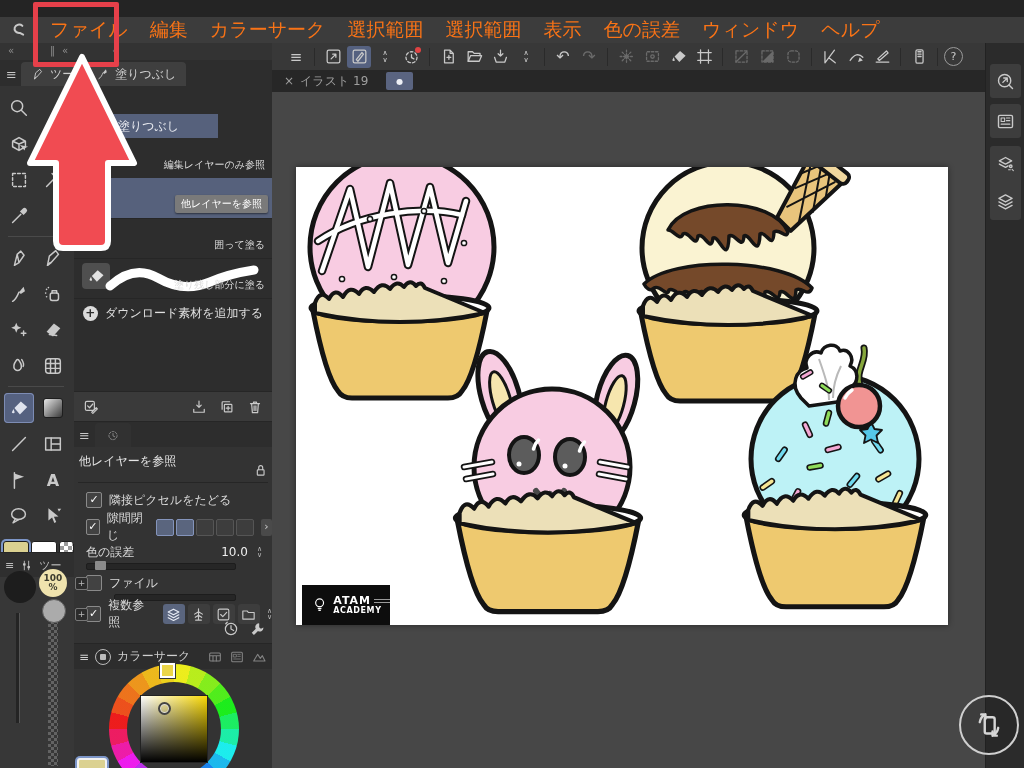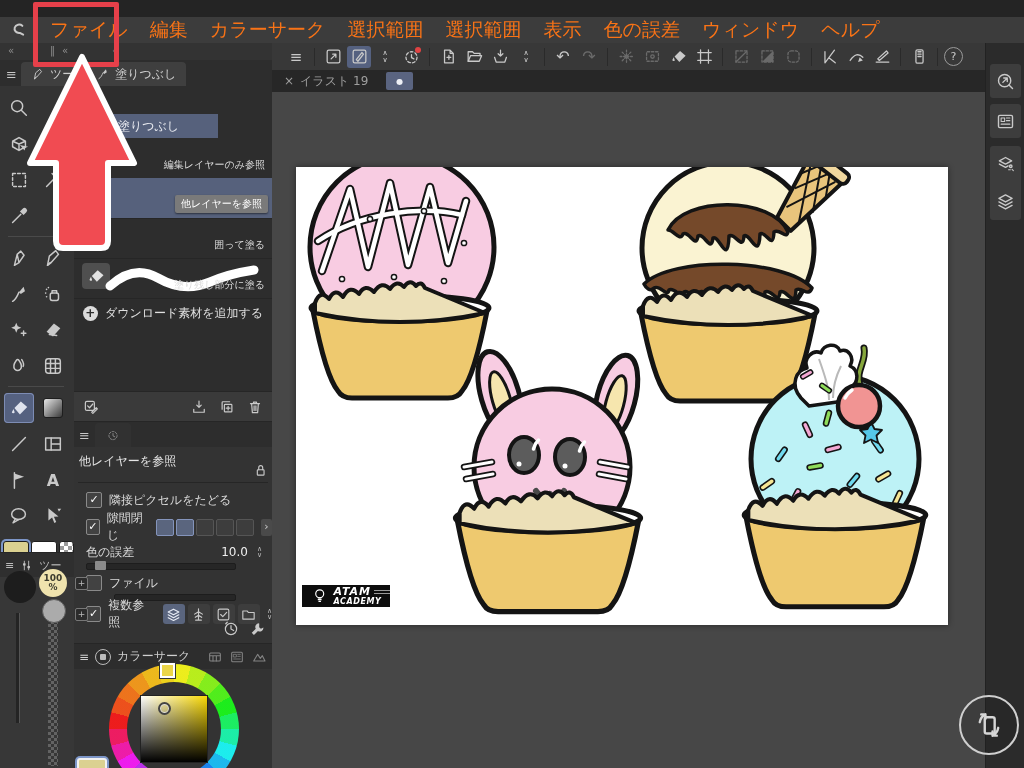--- a/index.html
+++ b/index.html
@@ -82,21 +82,21 @@
     background:conic-gradient(hsl(60,85%,52%) 0 15deg,hsl(75,85%,52%) 0 30deg,hsl(90,85%,52%) 0 45deg,hsl(105,85%,52%) 0 60deg,hsl(120,85%,52%) 0 75deg,hsl(140,85%,52%) 0 90deg,hsl(160,85%,52%) 0 105deg,hsl(180,85%,52%) 0 120deg,hsl(195,85%,52%) 0 135deg,hsl(210,85%,52%) 0 150deg,hsl(225,85%,52%) 0 165deg,hsl(240,80%,55%) 0 180deg,hsl(255,80%,55%) 0 195deg,hsl(270,80%,55%) 0 210deg,hsl(285,80%,55%) 0 225deg,hsl(300,85%,52%) 0 240deg,hsl(320,85%,52%) 0 255deg,hsl(340,85%,52%) 0 270deg,hsl(0,85%,52%) 0 285deg,hsl(15,85%,52%) 0 300deg,hsl(25,85%,52%) 0 315deg,hsl(35,85%,52%) 0 330deg,hsl(45,85%,52%) 0 345deg,hsl(52,85%,52%) 0 360deg);}
   #wheelhole{position:absolute;left:53px;top:38px;width:94px;height:94px;border-radius:50%;background:#333;}
   #svsq{position:absolute;left:66px;top:51px;width:68px;height:68px;border:1px solid #222;box-sizing:border-box;
     background:linear-gradient(to top,#000,rgba(0,0,0,0)),linear-gradient(to right,#fff,hsl(52,95%,50%));}
   #svdot{position:absolute;left:84px;top:58px;width:9px;height:9px;border-radius:50%;border:2px solid #444;box-shadow:0 0 0 1px #ddd inset;}
   #huedot{position:absolute;left:86px;top:19px;width:11px;height:11px;background:hsl(52,80%,60%);border:2px solid #fff;box-shadow:0 0 0 1px #333;}
   #cswatch1{position:absolute;left:3px;top:114px;width:26px;height:26px;background:#dbd191;border:2px solid #f2f2f2;border-radius:3px;box-shadow:0 0 0 2px #7d96c8;z-index:3;}
   
   #viewport{left:272px;top:92px;width:752px;height:676px;background:#474747;}
   #canvas{position:absolute;left:24px;top:75px;width:652px;height:458px;background:#fff;box-shadow:0 0 6px rgba(0,0,0,.45);}
-  #atam{position:absolute;left:6px;top:418px;width:88px;height:22px;background:#0d0d0d;color:#fff;display:flex;align-items:center;gap:5px;padding-left:9px;box-sizing:border-box;font-style:italic;}
+  #atam{position:absolute;left:6px;top:418px;width:88px;height:40px;background:#0d0d0d;color:#fff;display:flex;align-items:center;gap:5px;padding-left:9px;box-sizing:border-box;}
   #atam .t1{font-size:11px;font-weight:bold;letter-spacing:1px;line-height:10px;}
   #atam .t2{font-size:8px;font-weight:bold;letter-spacing:.6px;line-height:9px;}
   #atam .mini{display:flex;flex-direction:column;gap:2px;margin-left:3px;}
   #atam .mini i{display:block;width:16px;height:1px;background:#9a9a9a;}
   
   #rightdock{left:985px;top:43px;width:39px;height:725px;background:#2b2b2b;border-left:1px solid #222;}
   .rtile{position:absolute;left:4px;width:31px;background:#3d3d3d;border-radius:3px;display:flex;flex-direction:column;align-items:center;justify-content:space-around;}
   #rotatebtn{left:959px;top:695px;width:56px;height:56px;border-radius:50%;border:2.5px solid #cfcfcf;background:rgba(30,30,30,.25);display:flex;align-items:center;justify-content:center;z-index:5;}
   
   #redbox{left:33px;top:2px;width:76px;height:55px;border:5px solid #e6404a;border-radius:2px;z-index:9;}

